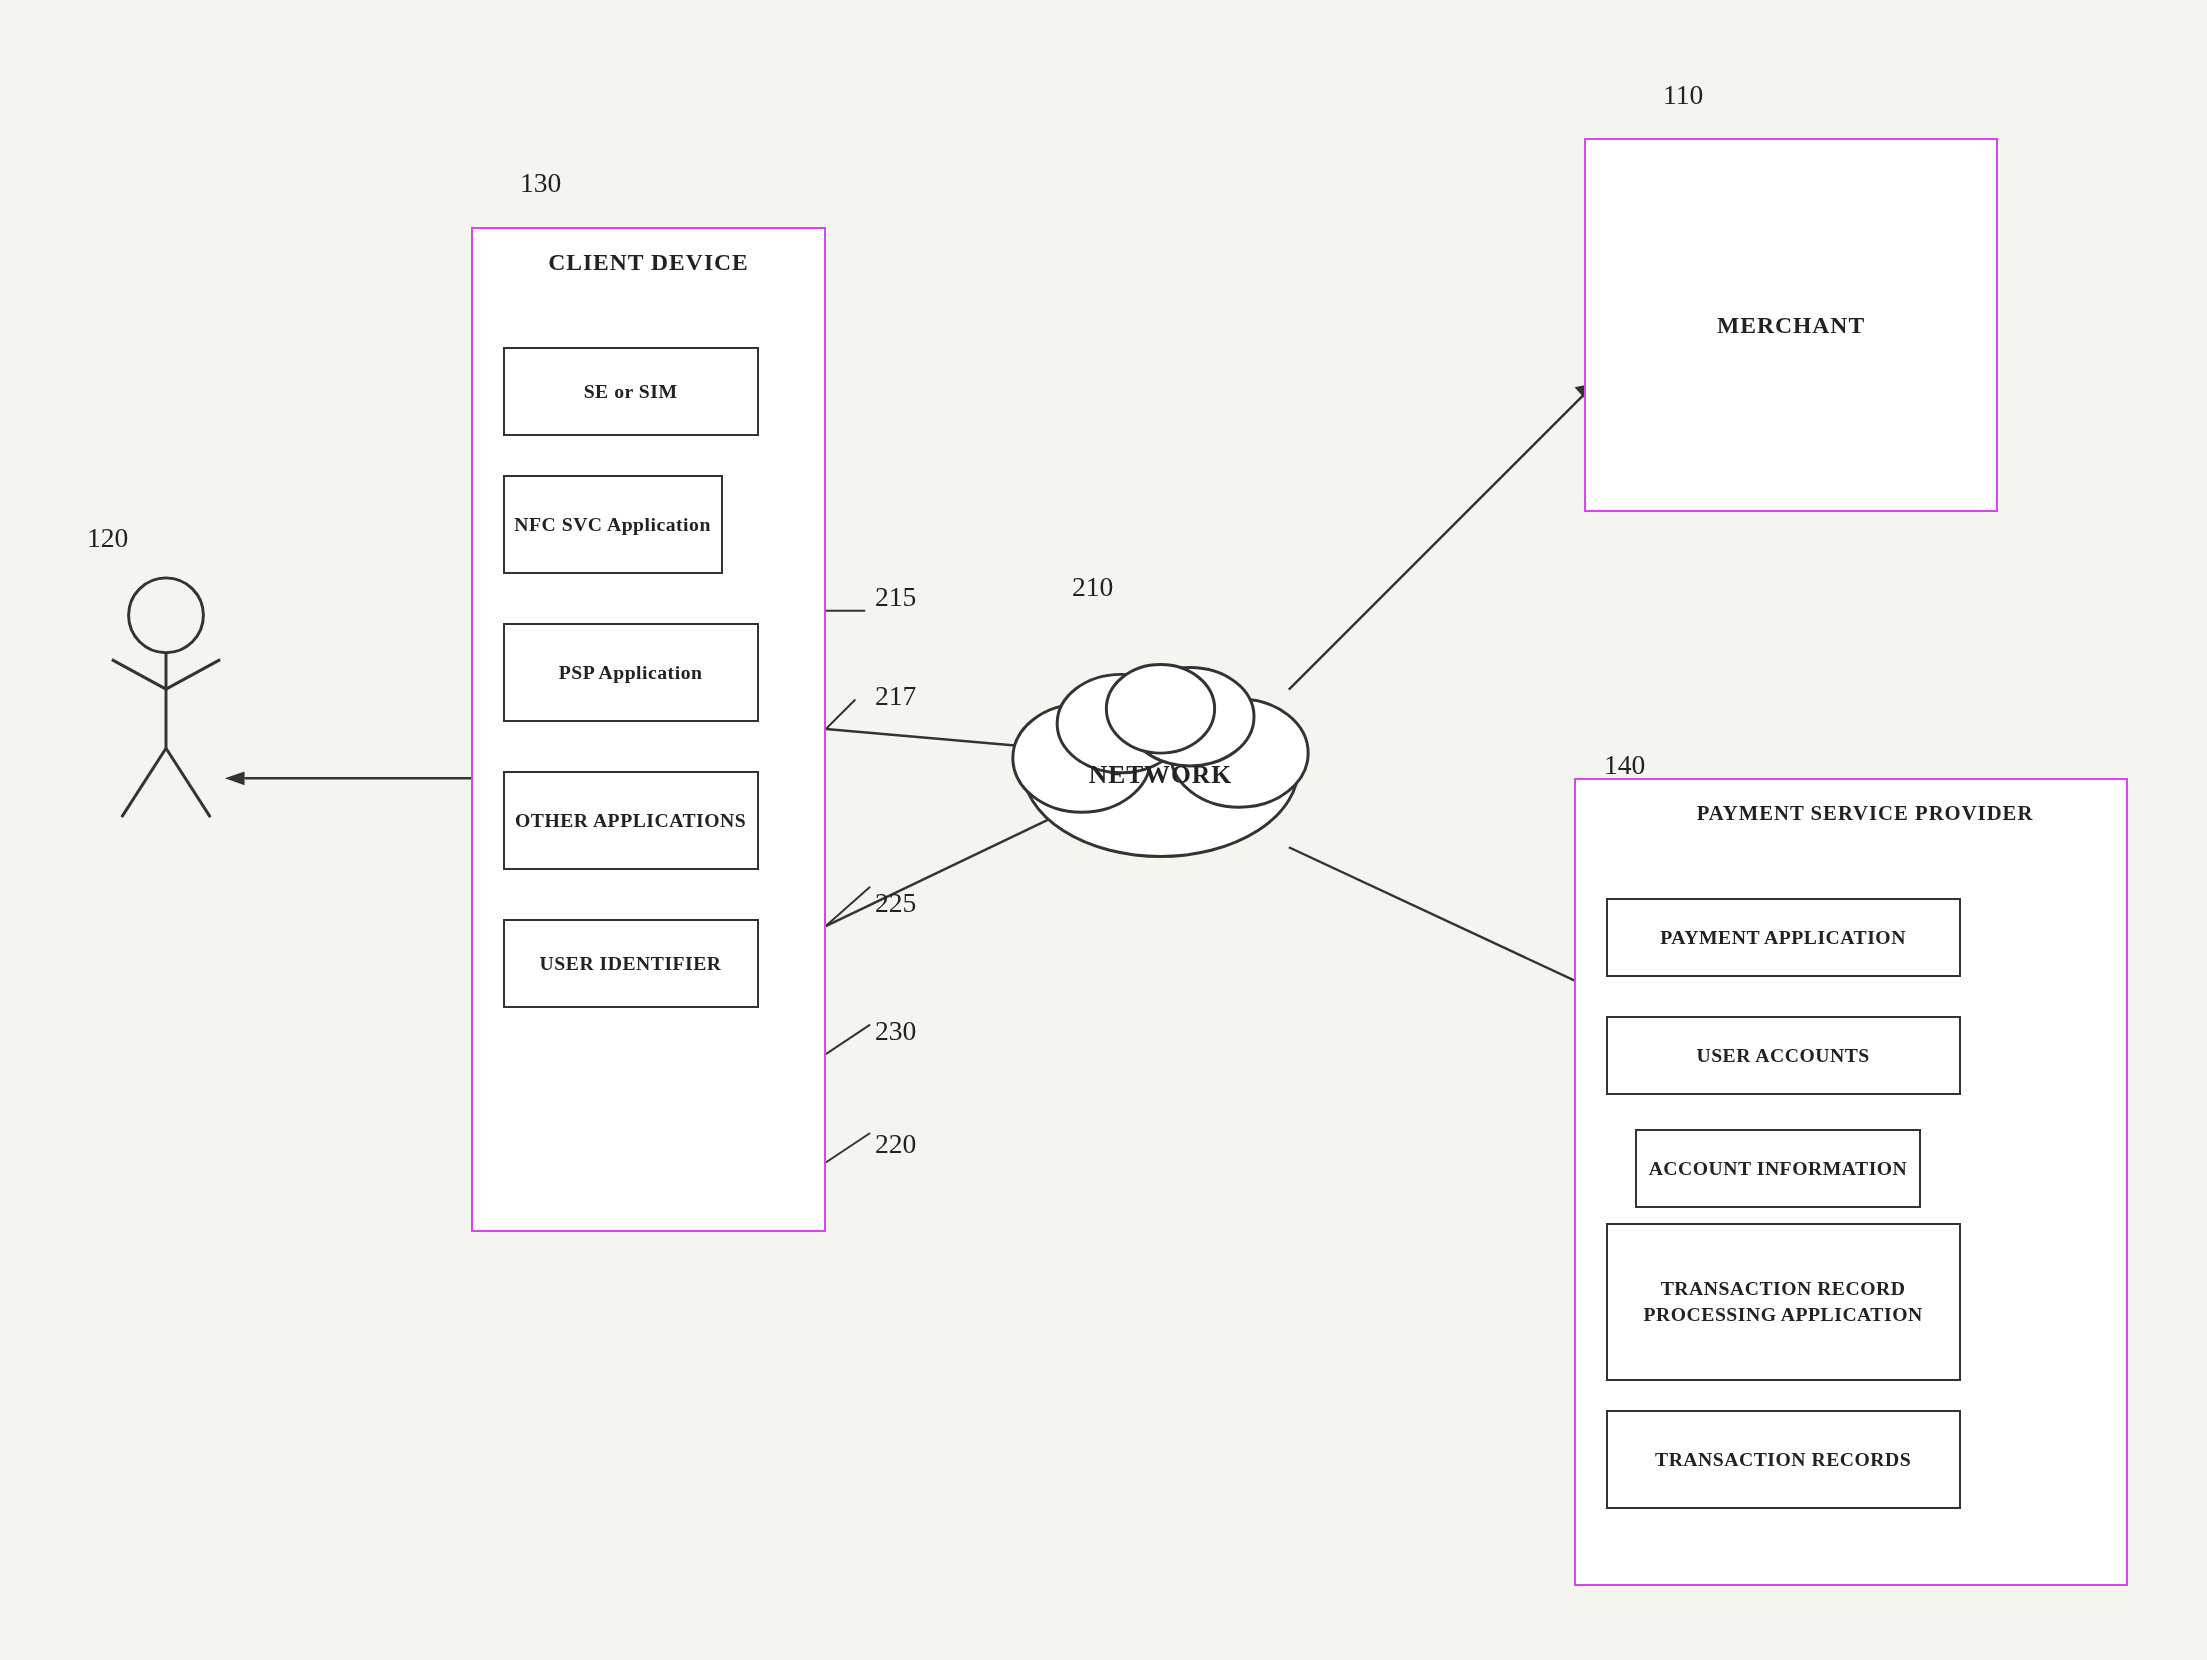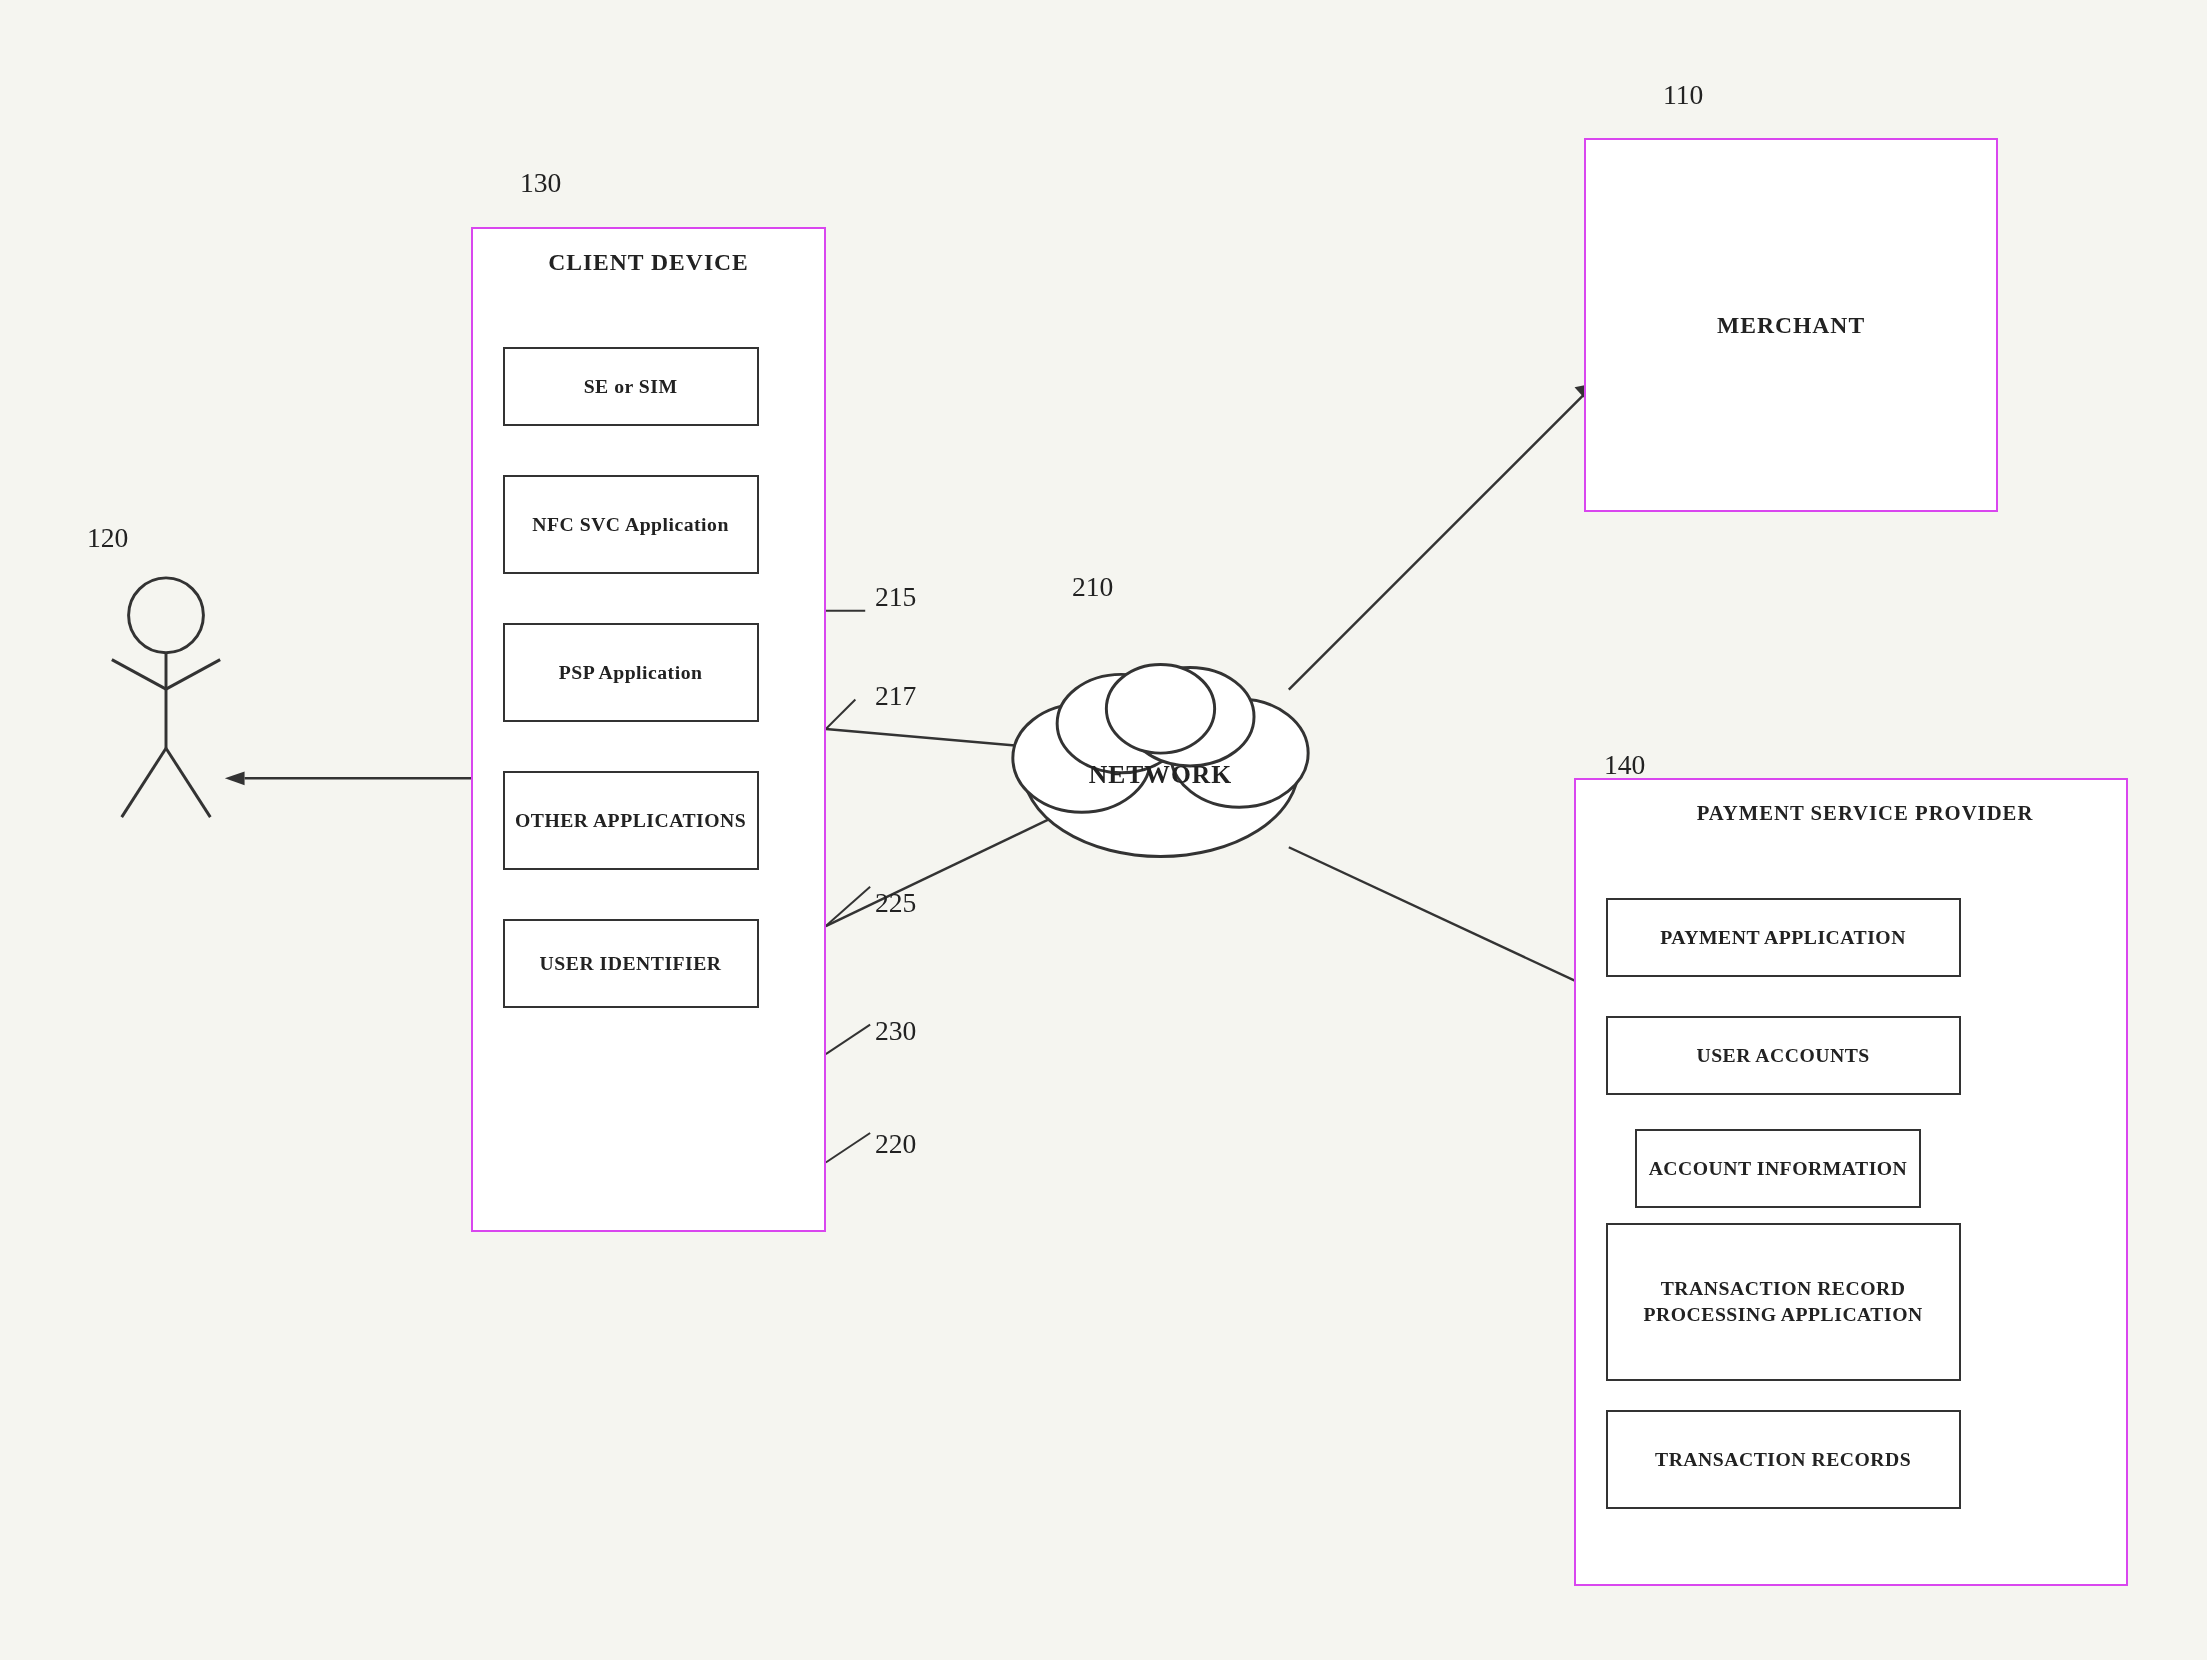--- a/index.html
+++ b/index.html
@@ -168,25 +168,25 @@
       <line x1="65" y1="180" x2="20" y2="250" stroke="#333" stroke-width="3"></line>
       <line x1="65" y1="180" x2="110" y2="250" stroke="#333" stroke-width="3"></line>
     </svg>
   </div>
 
   <div class="box" style="left:463px; top:227px; width:355px; height:1005px;">
     <div style="position:absolute; top:17.7px; left:0; width:100%; text-align:center;">
       <span class="box-label">CLIENT DEVICE</span>
     </div>
 
-    <div class="inner-box" style="left:29.6px; top:118px; width:256px; height:79px;">
+    <div class="inner-box" style="left:29.6px; top:118px; width:256px; height:89px;">
       <span class="inner-box-label">SE or SIM</span>
     </div>
 
-    <div class="inner-box" style="left:29.6px; top:246px; width:256px; height:99px;align-items:center;">
+    <div class="inner-box" style="left:29.6px; top:246px; width:220px; height:99px;align-items:center;">
       <span class="inner-box-label">NFC SVC
 Application</span>
     </div>
 
     <div class="inner-box" style="left:29.6px; top:394px; width:256px; height:99px;">
       <span class="inner-box-label">PSP
 Application</span>
     </div>
 
     <div class="inner-box" style="left:29.6px; top:542px; width:256px; height:99px;">

